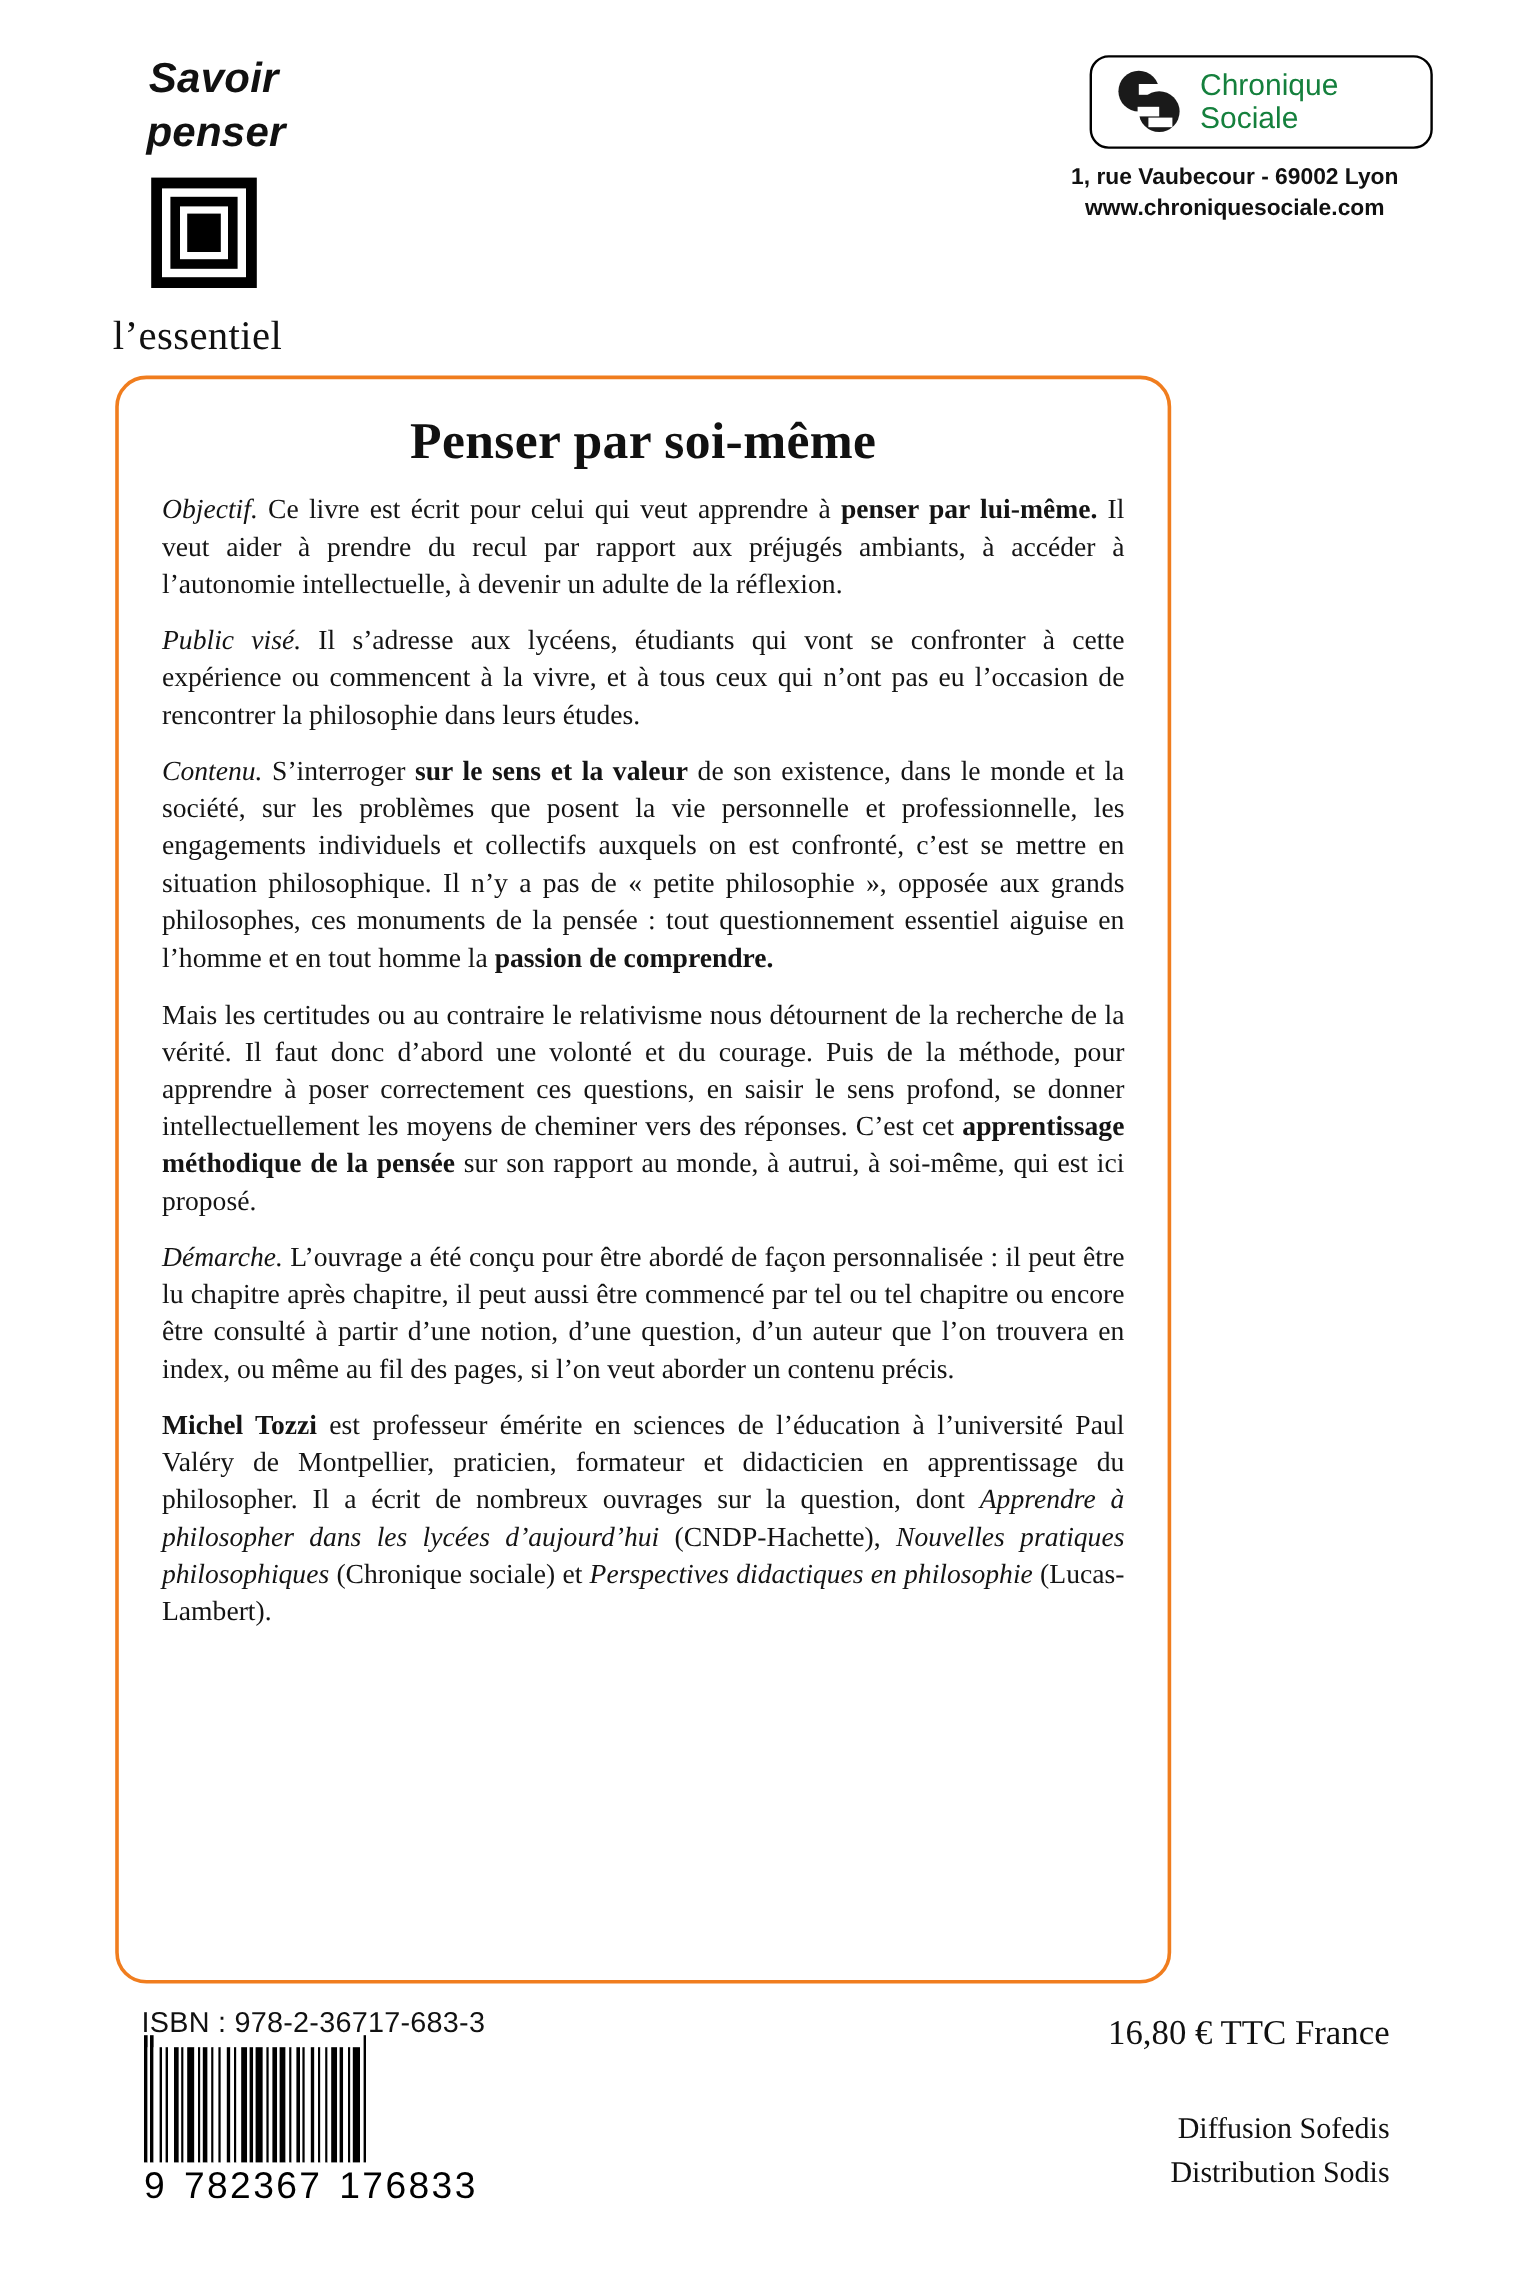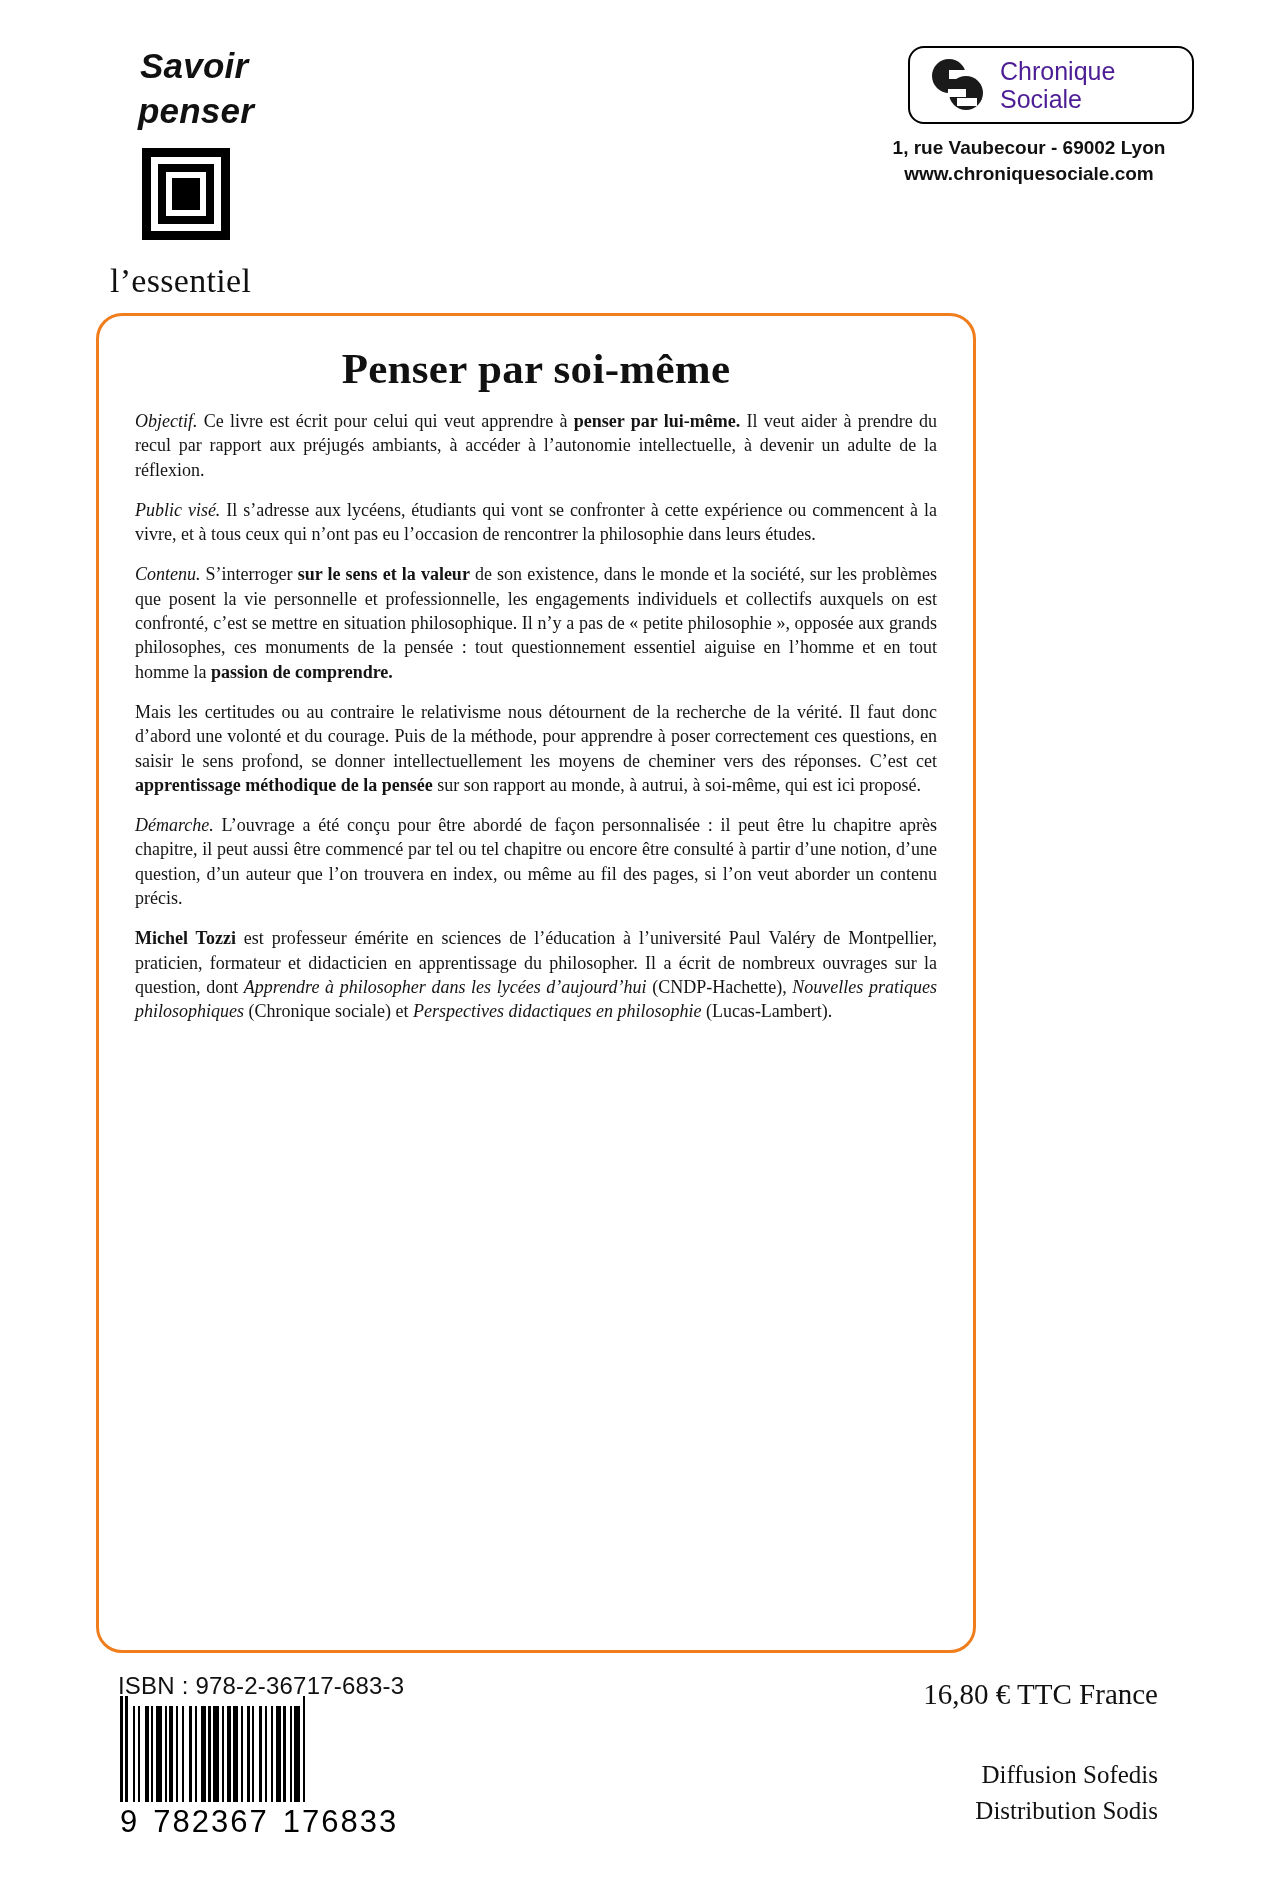--- a/index.html
+++ b/index.html
@@ -7,21 +7,21 @@
     width:1280px;height:1898px;
     background:#ffffff;
     font-family:"Liberation Serif", serif;
     position:relative;
     overflow:hidden;
   }
   .page{position:absolute;inset:0;}
 
   
   .series{
-    position:absolute;left:128px;top:44px;width:240px;
+    position:absolute;left:112px;top:44px;width:240px;
   }
   .series-word{
     font-family:"Liberation Sans", sans-serif;
     font-style:italic;font-weight:bold;
     font-size:35px;color:#111;letter-spacing:.2px;
     line-height:1.28;
     margin-left:12px;
   }
   .series-word.second{margin-left:10px;}
   .nested-mark{
@@ -69,21 +69,21 @@
     background:#1a1a1a;
   }
   .pub-logo .c2::after{
     content:"";position:absolute;left:-1px;top:13px;width:18px;height:8px;background:#fff;
   }
   .pub-logo .c2::before{
     content:"";position:absolute;left:8px;top:22px;width:20px;height:8px;background:#fff;z-index:2;
   }
   .pub-name{
     font-family:"Liberation Sans", sans-serif;
-    font-size:25px;line-height:1.12;color:#4c1d95;text-align:left;
+    font-size:25px;line-height:1.12;color:#15803d;text-align:left;
   }
   .pub-addr{
     font-family:"Liberation Sans", sans-serif;
     font-weight:bold;font-size:19px;color:#111;
     margin-top:11px;line-height:1.35;
     text-align:center;
   }
 
   
   .blurb{
@@ -94,21 +94,21 @@
     padding:22px 36px 0 36px;
     background:#fff;
   }
   .blurb-title{
     text-align:center;
     font-size:43px;font-weight:bold;color:#111;
     letter-spacing:.3px;
     margin:6px 0 16px 0;
   }
   .para{
-    font-size:18px;
+    font-size:23px;
     line-height:1.35;
     text-align:justify;
     color:#141414;
     margin:16px 0 14px 0;
     hyphens:none;
   }
   em.lab{font-style:italic;}
   strong.bd{font-weight:bold;}
   .author-head{
     font-size:26px;font-weight:bold;color:#111;

